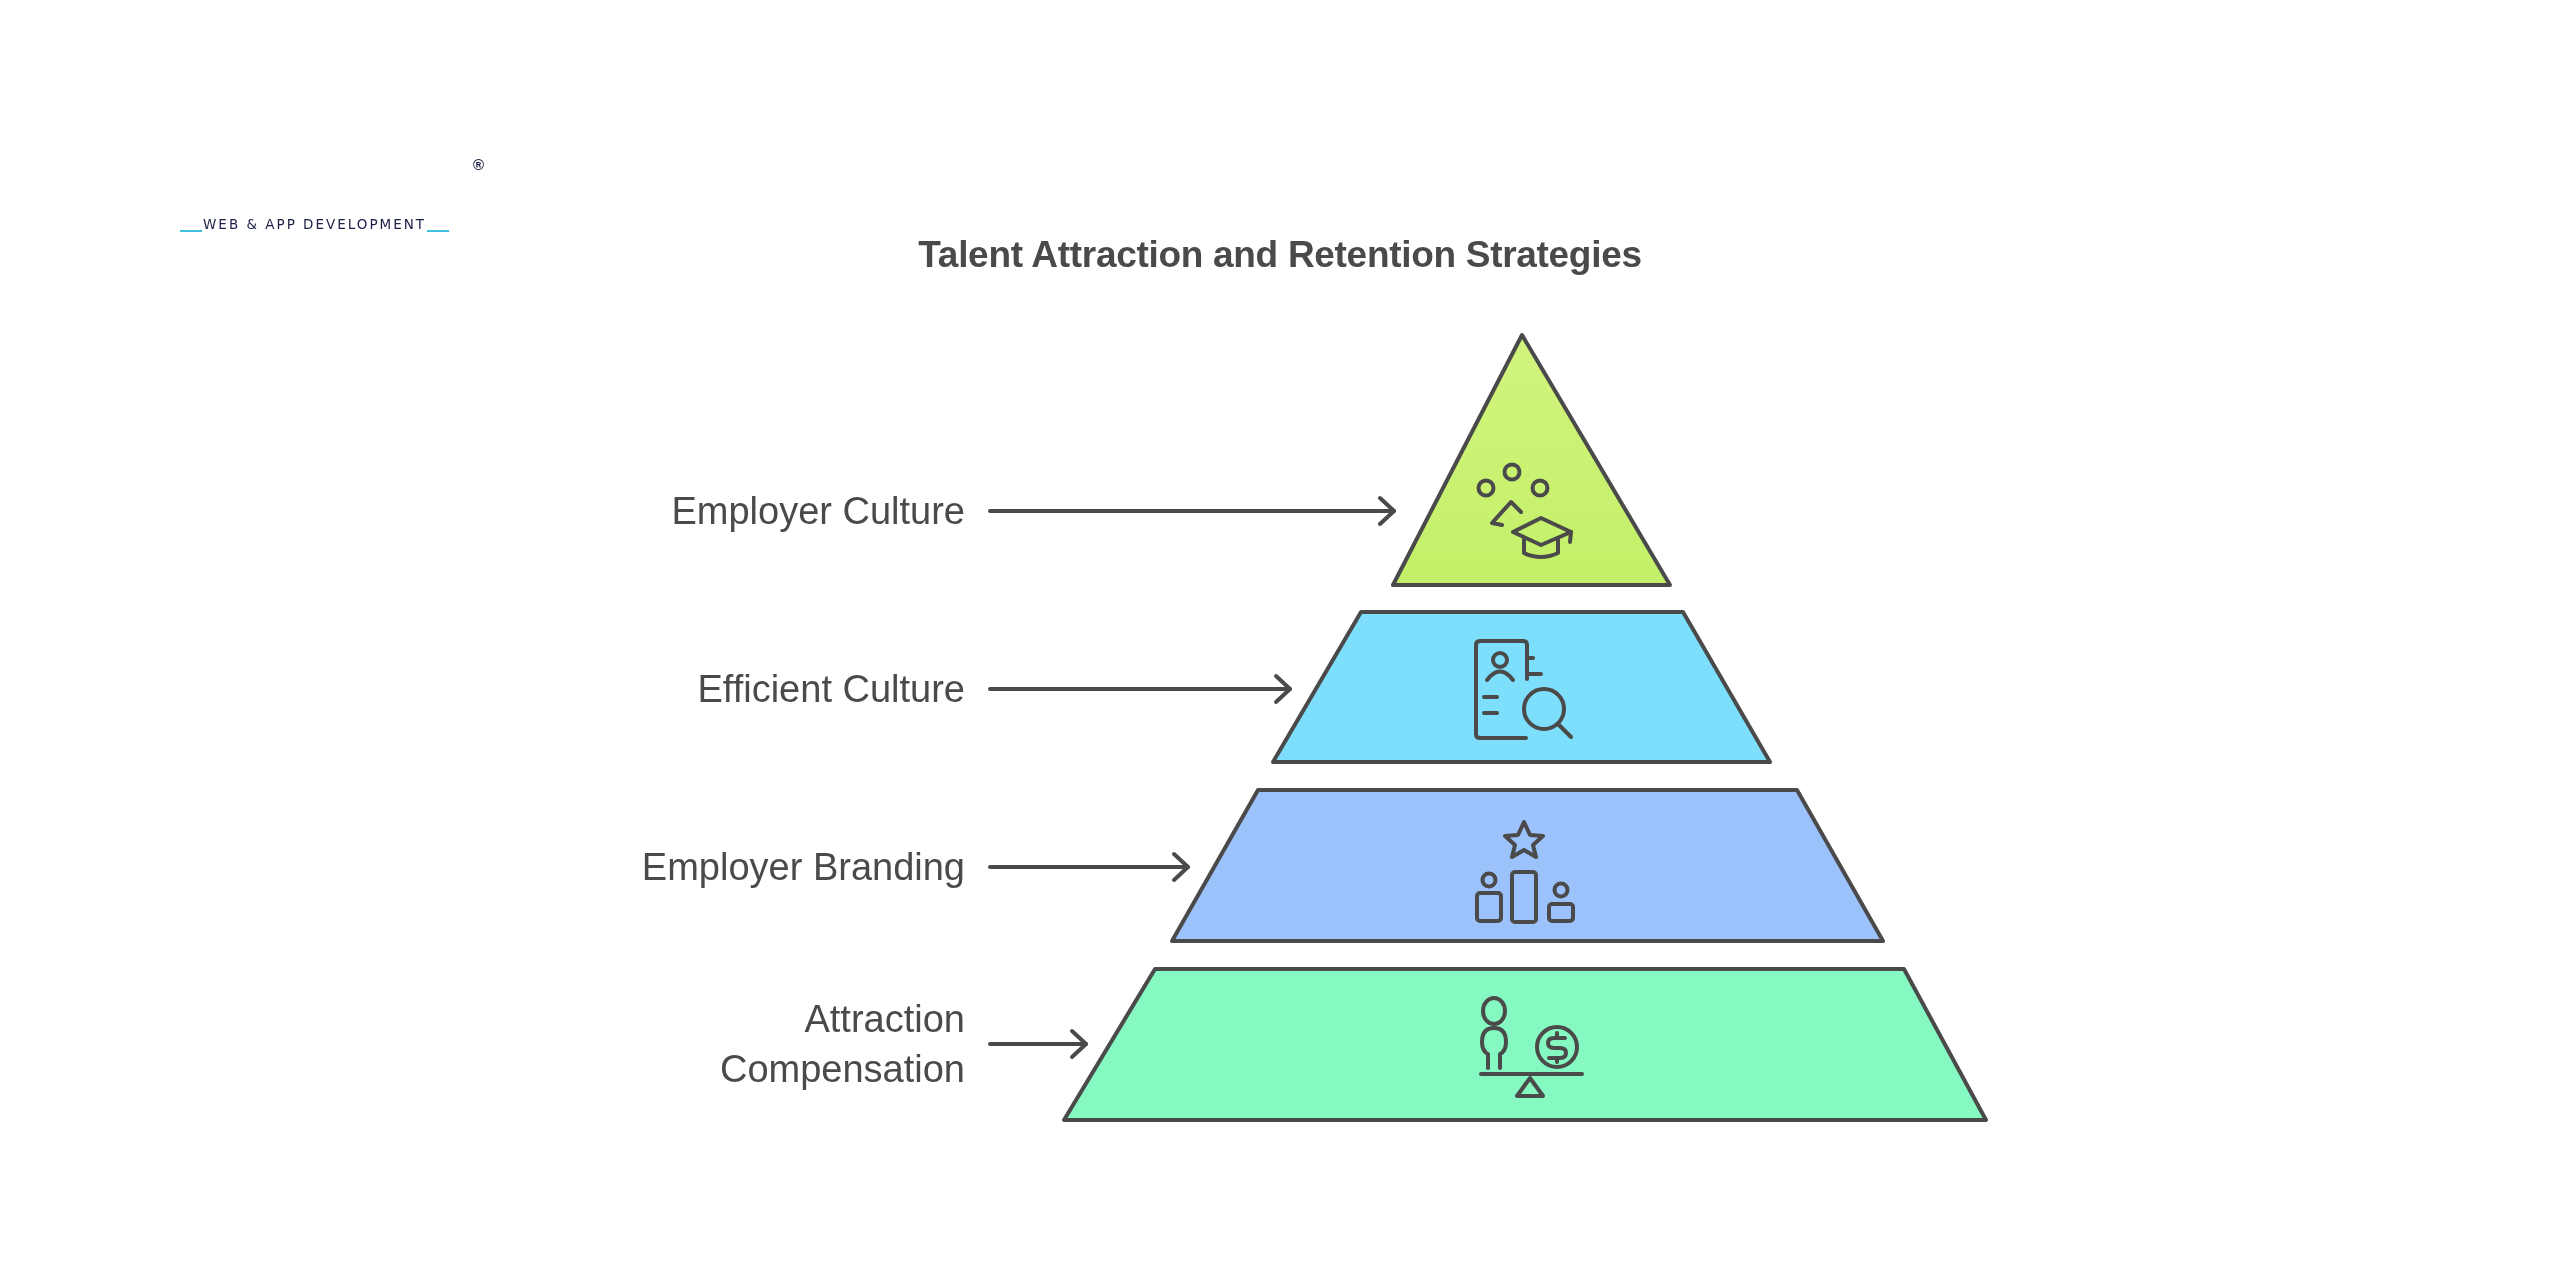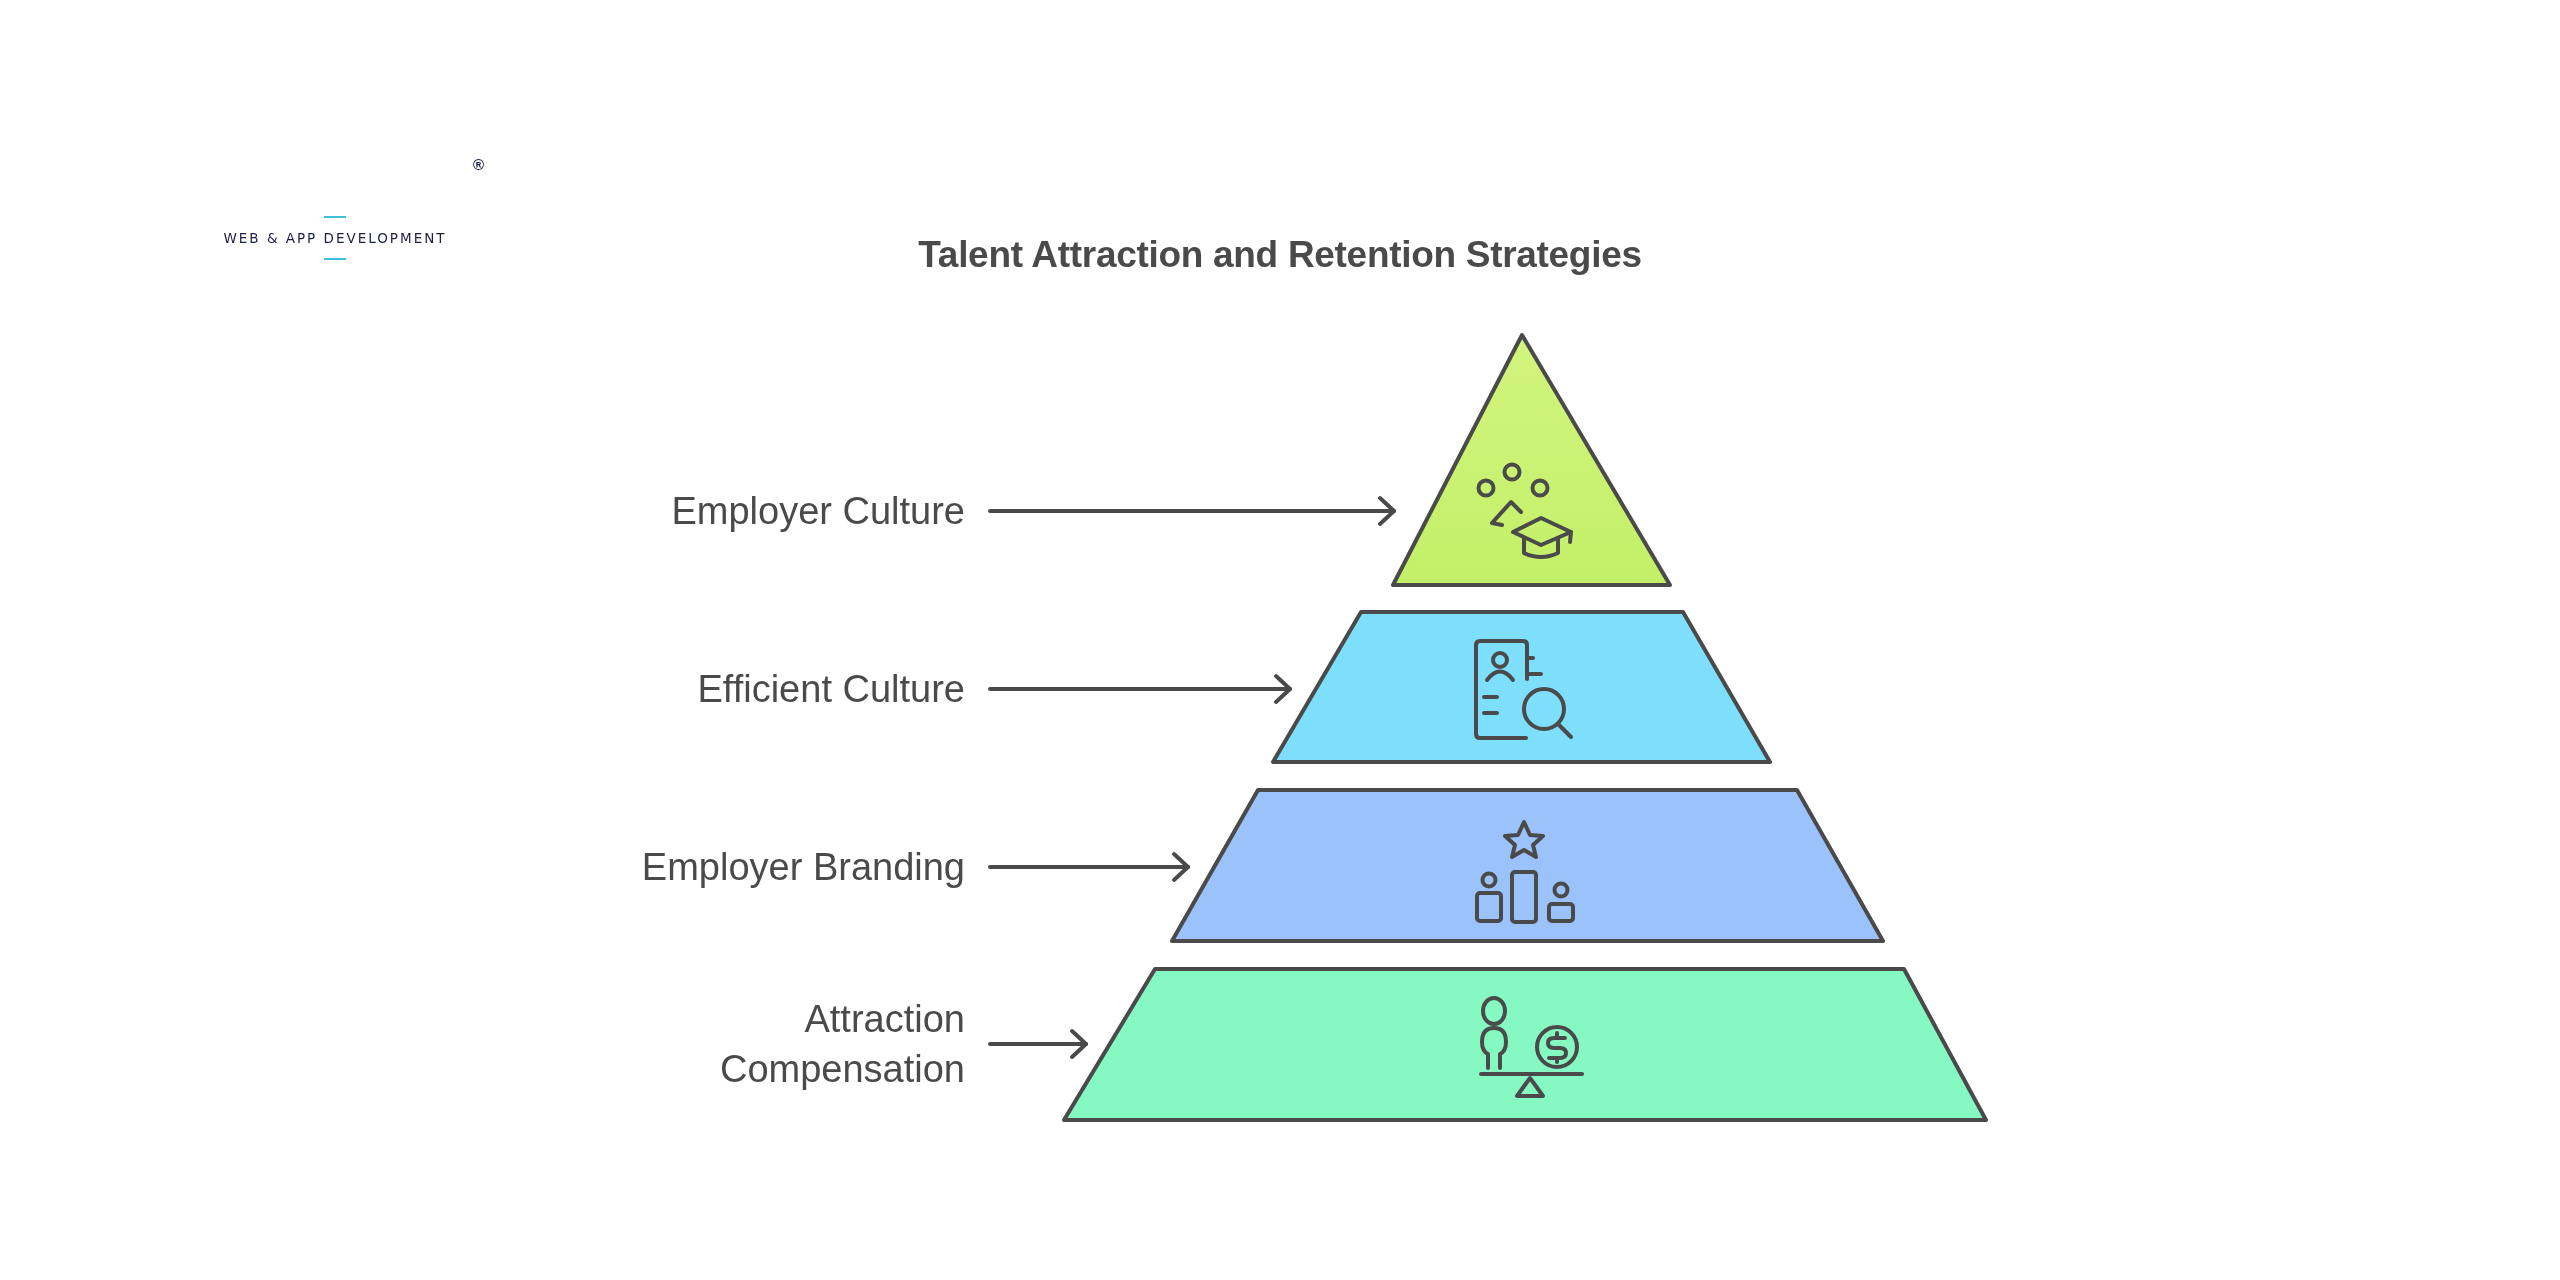--- a/index.html
+++ b/index.html
@@ -2,21 +2,21 @@
 <html><head>
 <meta charset="utf-8">
 <style>
   html, body { margin: 0; padding: 0; background: #ffffff; }
   body { width: 2560px; height: 1280px; position: relative; overflow: hidden; font-family: "Liberation Sans", "DejaVu Sans", sans-serif; }
   .logo { position: absolute; left: 170px; top: 152px; width: 330px; height: 90px; }
   .logo-main { position: absolute; left: 0; top: 0; font-family: "DejaVu Sans", sans-serif; font-weight: bold; font-size: 46px; letter-spacing: 1px; color: #1b1f45; white-space: nowrap; line-height: 56px; }
   .logo-main .big-g { font-size: 62px; }
   .logo-main .id { color: #3fc1d9; }
   .logo-reg { position: absolute; left: 303px; top: 4px; font-size: 15px; font-weight: bold; color: #1b1f45; }
-  .logo-sub { position: absolute; left: 10px; top: 64px; width: 310px; display: flex; align-items: center; gap: 12px; font-family: "DejaVu Sans", sans-serif; font-size: 13.5px; letter-spacing: 2px; color: #1b1f45; white-space: nowrap; flex-direction: column; }
+  .logo-sub { position: absolute; left: 10px; top: 64px; width: 310px; display: flex; align-items: flex-end; gap: 1px; font-family: "DejaVu Sans", sans-serif; font-size: 13.5px; letter-spacing: 2px; color: #1b1f45; white-space: nowrap; }
   .logo-sub .dash { display: inline-block; width: 22px; height: 2px; background: #3fc1d9; }
   .title { position: absolute; left: 0; width: 2560px; top: 234px; text-align: center; font-family: "Liberation Sans", sans-serif; font-weight: bold; font-size: 37px; color: #4a4a4a; letter-spacing: -0.3px; padding-left: 0; }
   .title span { position: relative; left: 0; display: inline-block; }
   svg.diagram { position: absolute; left: 0; top: 0; }
   .label { position: absolute; font-family: "Liberation Sans", sans-serif; font-size: 38px; color: #4a4a4a; text-align: right; line-height: 50px; white-space: nowrap; }
 </style>
 </head>
 <body>
 
 <div class="logo">

